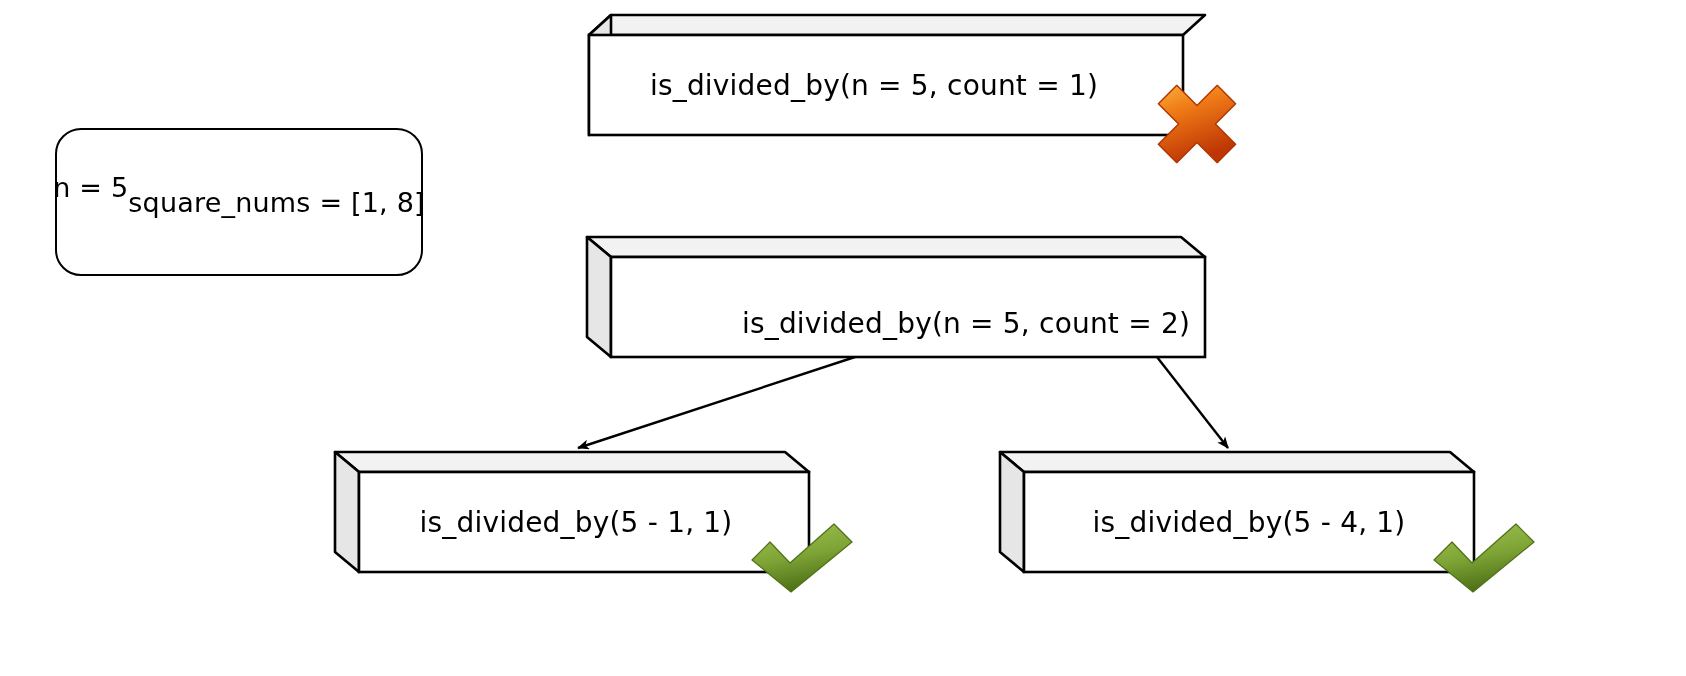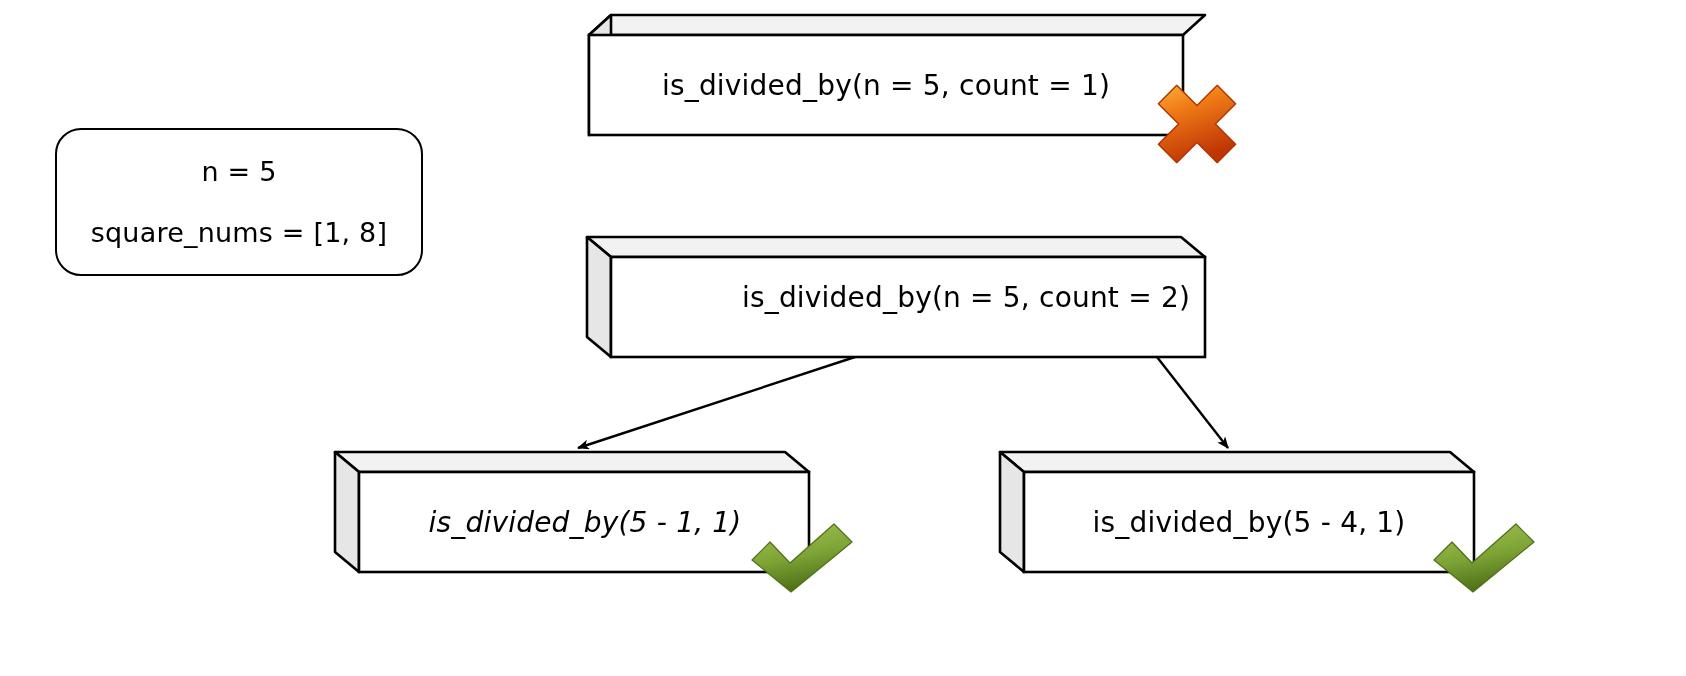--- a/index.html
+++ b/index.html
@@ -17,21 +17,21 @@
   }
 
   
   .state-box {
     position: absolute;
     box-sizing: border-box;
     border: 2.5px solid #000000;
     border-radius: 26px;
     background: #ffffff;
     display: flex;
-    flex-direction: column;
+    flex-direction: row;
     align-items: center;
     justify-content: center;
   }
   .state-line {
     color: #000000;
     white-space: nowrap;
     text-align: center;
     letter-spacing: 0.2px;
   }
   .state-line.first { font-size: 27px; margin-bottom: 30px; }
@@ -93,21 +93,21 @@
     <div class="state-line first">n = 5</div>
     <div class="state-line second">square_nums = [1, 8]</div>
   </div>
 
   <div class="cube" style="left:565px; top:13px; width:642px; height:124px;">
     <svg width="642" height="124" viewBox="0 0 642 124">
       <polygon points="46,2 640,2 618,22 24,22" fill="#f2f2f2" stroke="#000000" stroke-width="2.6" stroke-linejoin="round"></polygon>
       <polygon points="46,2 24,22 24,122 46,102" fill="#e6e6e6" stroke="#000000" stroke-width="2.6" stroke-linejoin="round"></polygon>
       <rect x="24" y="22" width="594" height="100" fill="#ffffff" stroke="#000000" stroke-width="2.6"></rect>
     </svg>
-    <div class="cube-label" style="left:24px; top:22px; width:594px; height:100px;text-align:center;">is_divided_by(n = 5, count = 1)</div>
+    <div class="cube-label" style="left:12px; top:22px; width:594px; height:100px;text-align:center;">is_divided_by(n = 5, count = 1)</div>
   </div>
 
   <div class="mark" style="left:1151px; top:78px; width:92px; height:92px;">
     <svg width="92" height="92" viewBox="0 0 100 100">
       <defs>
         <linearGradient id="crossGrad" x1="0" y1="0" x2="0.35" y2="1">
           <stop offset="0%" stop-color="#fbb03b"></stop>
           <stop offset="35%" stop-color="#f07c17"></stop>
           <stop offset="100%" stop-color="#bf3604"></stop>
         </linearGradient>
@@ -115,30 +115,30 @@
       <path fill="url(#crossGrad)" d="M28,8 L50,30 L72,8 L92,28 L70,50 L92,72 L72,92 L50,70 L28,92 L8,72 L30,50 L8,28 Z" stroke="#b03300" stroke-width="1.5" stroke-linejoin="round"></path>
     </svg>
   </div>
 
   <div class="cube" style="left:565px; top:235px; width:642px; height:124px;">
     <svg width="642" height="124" viewBox="0 0 642 124">
       <polygon points="22,2 616,2 640,22 46,22" fill="#f2f2f2" stroke="#000000" stroke-width="2.6" stroke-linejoin="round"></polygon>
       <polygon points="22,2 46,22 46,122 22,102" fill="#e6e6e6" stroke="#000000" stroke-width="2.6" stroke-linejoin="round"></polygon>
       <rect x="46" y="22" width="594" height="100" fill="#ffffff" stroke="#000000" stroke-width="2.6"></rect>
     </svg>
-    <div class="cube-label" style="left:46px; top:12px; width:710px; height:100px;text-align:center;">is_divided_by(n = 5, count = 2)</div>
+    <div class="cube-label" style="left:46px; top:38px; width:710px; height:100px;text-align:center;">is_divided_by(n = 5, count = 2)</div>
   </div>
 
   <div class="cube" style="left:333px; top:450px; width:478px; height:124px;">
     <svg width="478" height="124" viewBox="0 0 478 124">
       <polygon points="2,2 452,2 476,22 26,22" fill="#f2f2f2" stroke="#000000" stroke-width="2.6" stroke-linejoin="round"></polygon>
       <polygon points="2,2 26,22 26,122 2,102" fill="#e6e6e6" stroke="#000000" stroke-width="2.6" stroke-linejoin="round"></polygon>
       <rect x="26" y="22" width="450" height="100" fill="#ffffff" stroke="#000000" stroke-width="2.6"></rect>
     </svg>
-    <div class="cube-label" style="left:27px; top:22px; width:450px; height:100px;font-style:italic;">is_divided_by(5 - 1, 1)</div>
+    <div class="cube-label" style="left:18px; top:22px; width:450px; height:100px;">is_divided_by(5 - 1, 1)</div>
   </div>
 
   <div class="mark" style="left:748px; top:522px; width:108px; height:72px;">
     <svg width="108" height="72" viewBox="0 0 108 72">
       <defs>
         <linearGradient id="checkGradA" x1="0" y1="0" x2="0.3" y2="1">
           <stop offset="0%" stop-color="#a3c356"></stop>
           <stop offset="55%" stop-color="#7fa436"></stop>
           <stop offset="100%" stop-color="#4e7117"></stop>
         </linearGradient>

